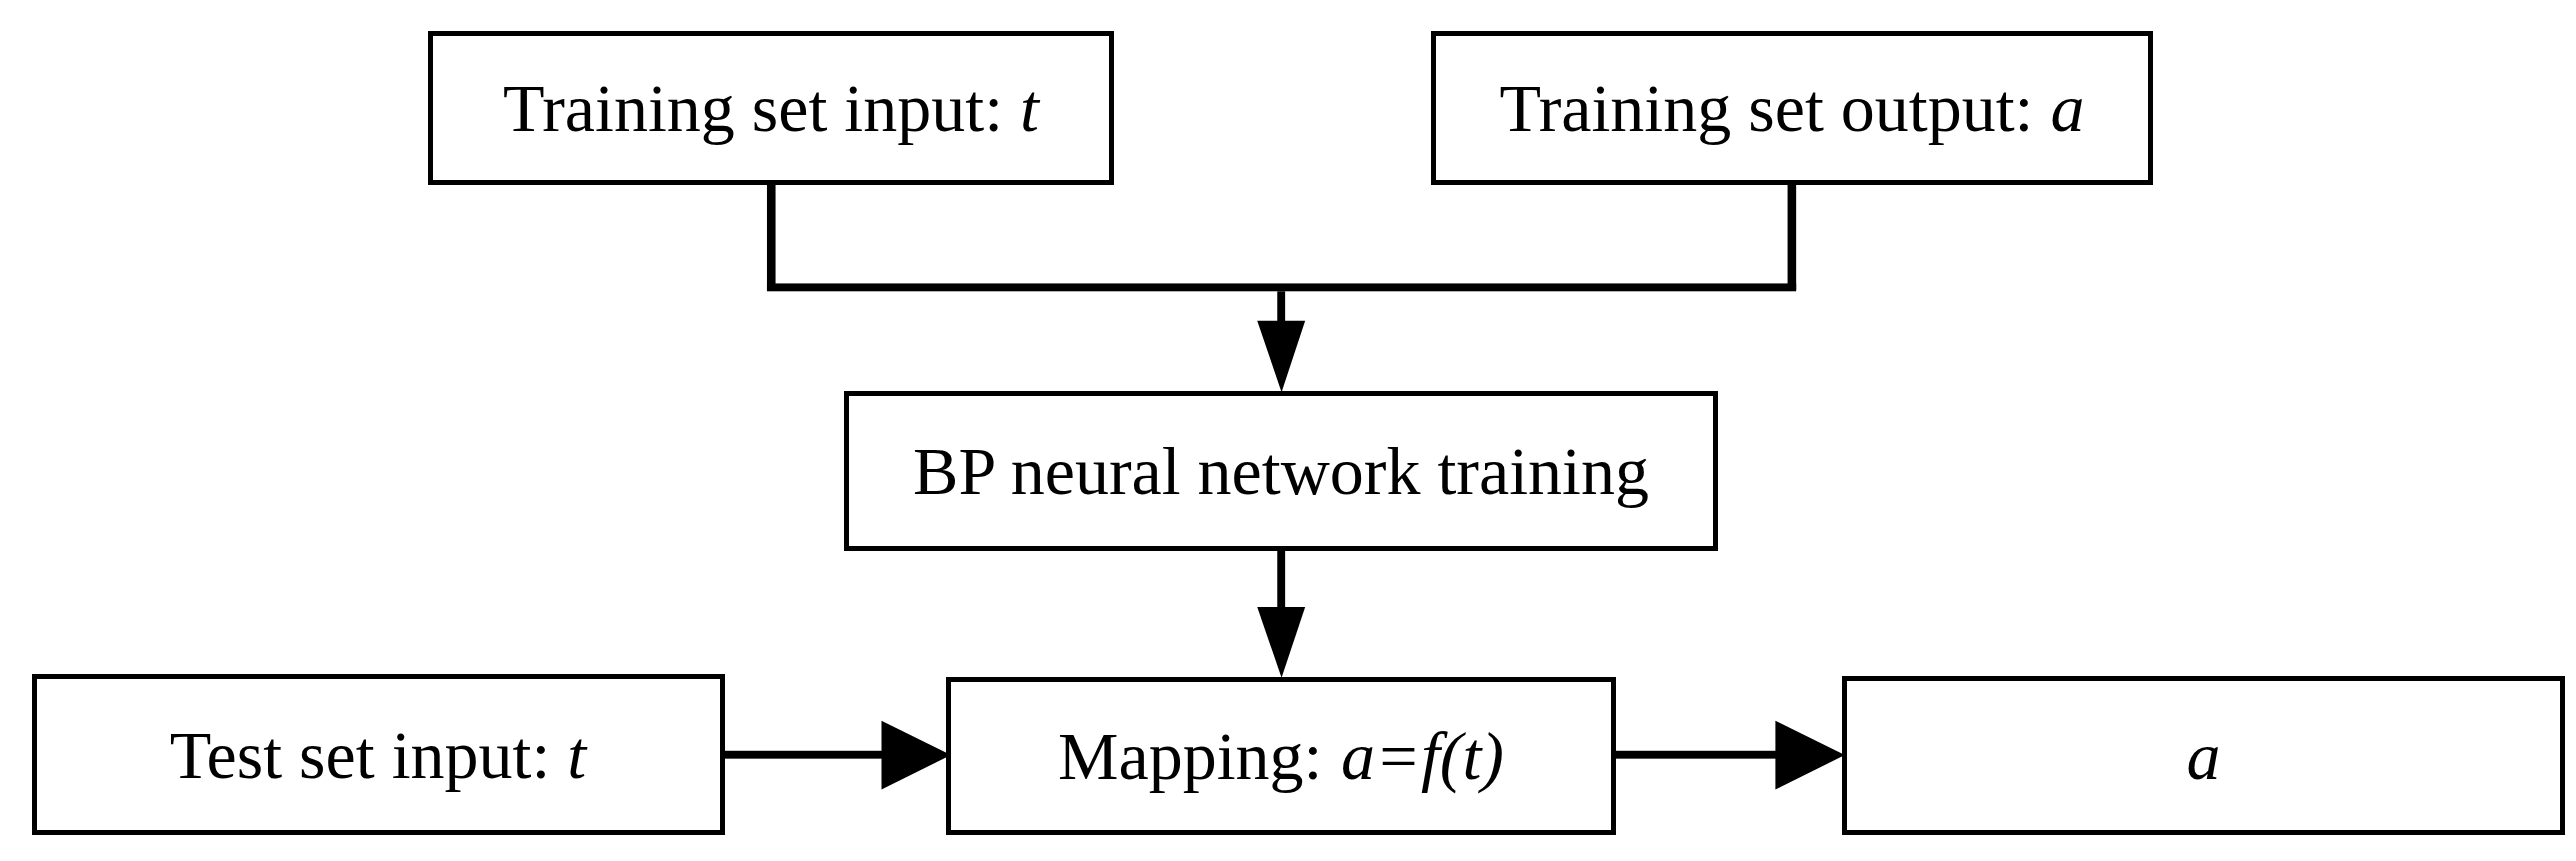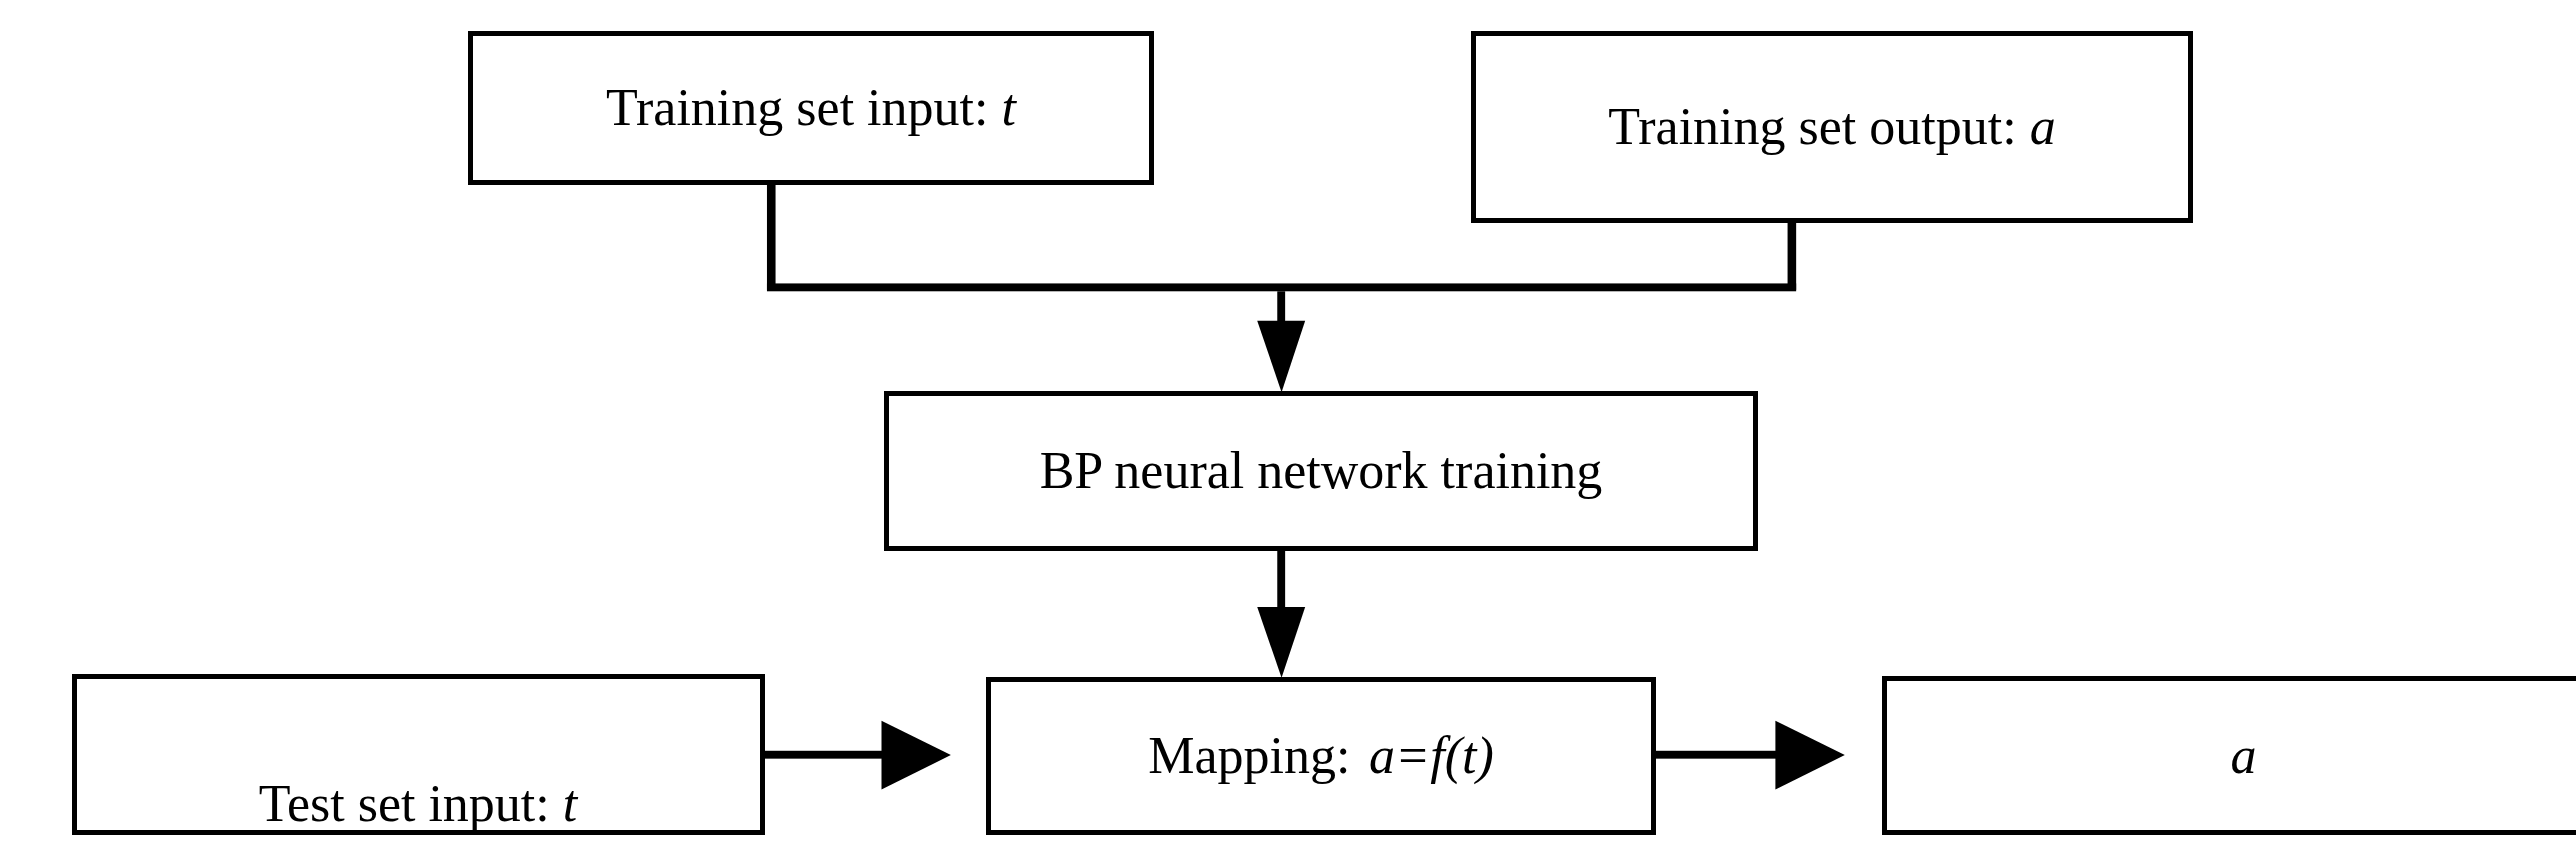--- a/index.html
+++ b/index.html
@@ -24,39 +24,38 @@
     height: 861px;
   }
   .node {
     position: absolute;
     box-sizing: border-box;
     border: 5.7px solid #000000;
     background: #ffffff;
     display: flex;
     align-items: center;
     justify-content: center;
-    font-size: 52px;
+    font-size: 68px;
     line-height: 1;
     white-space: pre;
     text-align: center;
-    margin-left: 40px;
   }
   .node .var {
     font-style: italic;
   }
   .node .formula {
     font-style: italic;
     margin-left: 18.6px;
   }
   
   #box-training-input  { left:  428px; top:  31px; width:  686px; height: 154px; }
-  #box-training-output { left: 1431px; top:  31px; width: 722px; height: 192px; }
+  #box-training-output { left: 1431px; top:  31px; width: 722px; height: 154px; }
   #box-bp-training     { left: 844px; top: 391px; width: 874px; height: 160px; }
   #box-mapping         { left: 946px; top: 677px; width:  670px; height: 158px; }
-  #box-test-input      { left:   31.5px; top: 674px; width:  693px; height: 161px; align-items: flex-end; }
+  #box-test-input      { left:   31.5px; top: 674px; width:  693px; height: 161px; }
   #box-test-output     { left: 1842px; top: 676px; width: 723px; height: 159px; }
 </style>
 </head>
 <body>
 
 <div id="canvas">
 
   <svg id="connectors" viewBox="0 0 3598 1203" xmlns="http://www.w3.org/2000/svg">
 
     <rect x="1071" y="255" width="12" height="150" fill="#000000"></rect>

